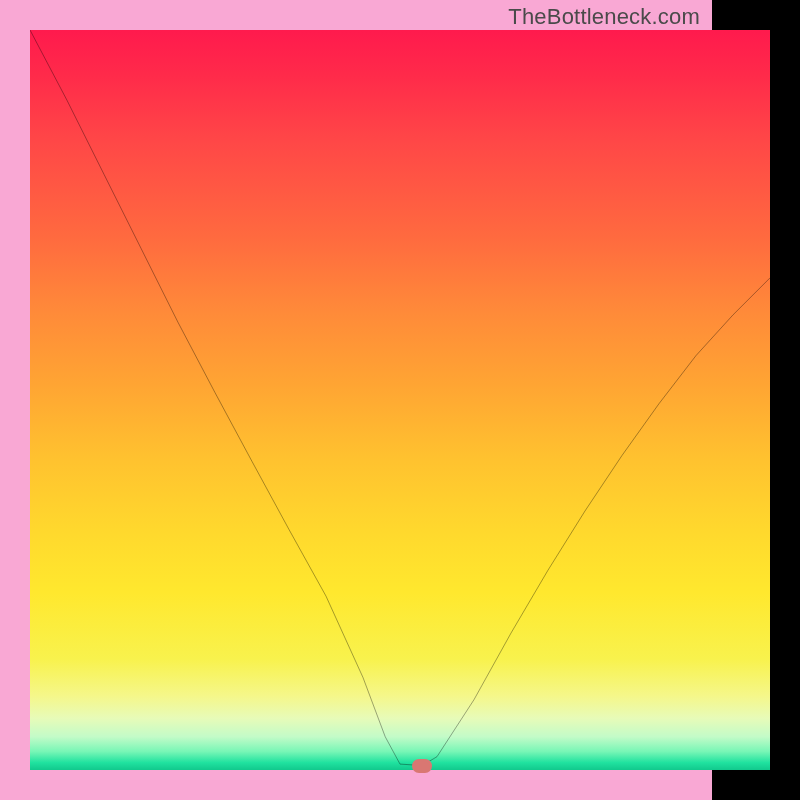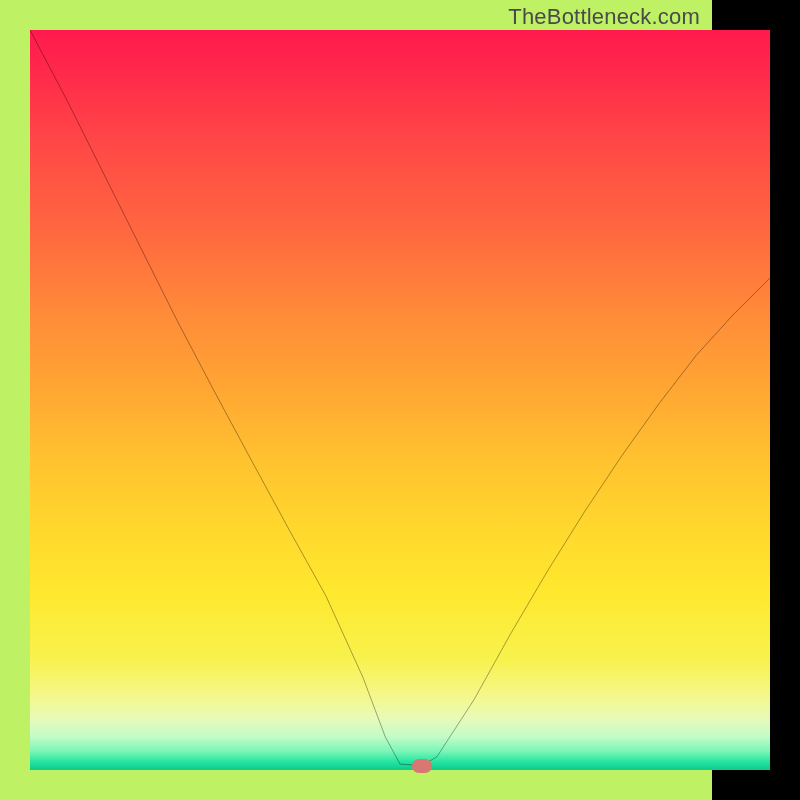--- a/index.html
+++ b/index.html
@@ -8,21 +8,21 @@
     width: 800px;
     height: 800px;
     overflow: hidden;
     background: #000;
     font-family: Arial, Helvetica, sans-serif;
   }
   .frame {
     position: relative;
     width: 712px;
     height: 800px;
-    background: #bef264;
+    background: #f9a8d4;
   }
   .watermark {
     position: absolute;
     top: 4px;
     right: 12px;
     color: #4a4a4a;
     font-size: 22px;
     font-weight: 400;
     letter-spacing: 0.2px;
     z-index: 5;

